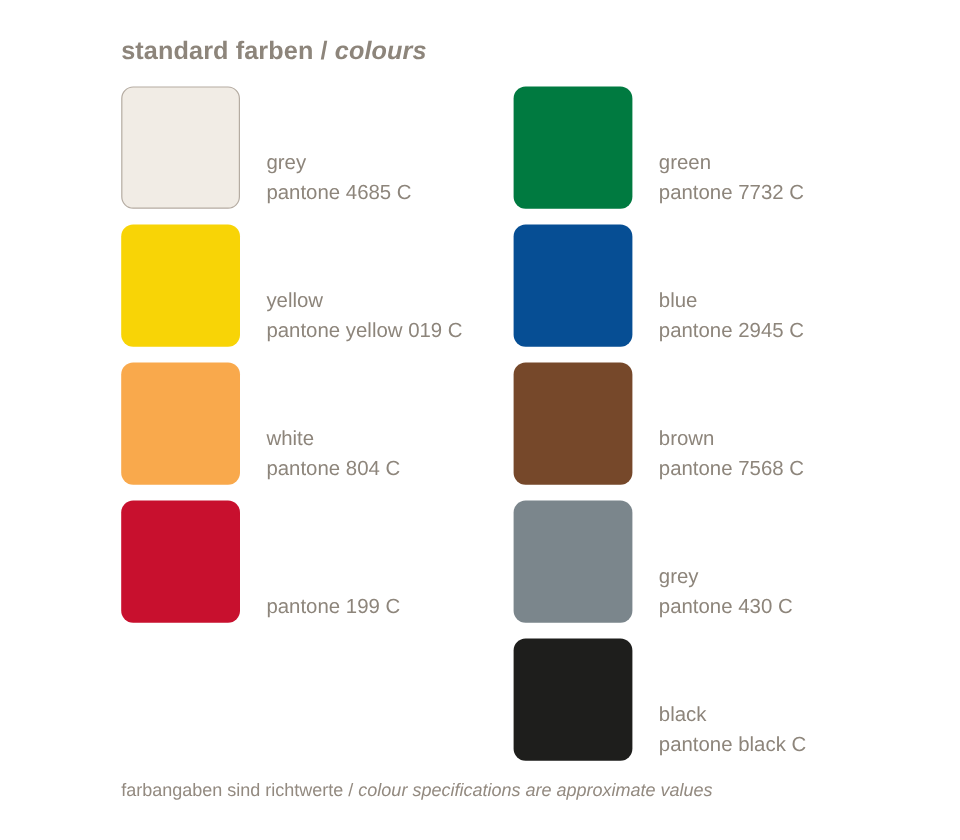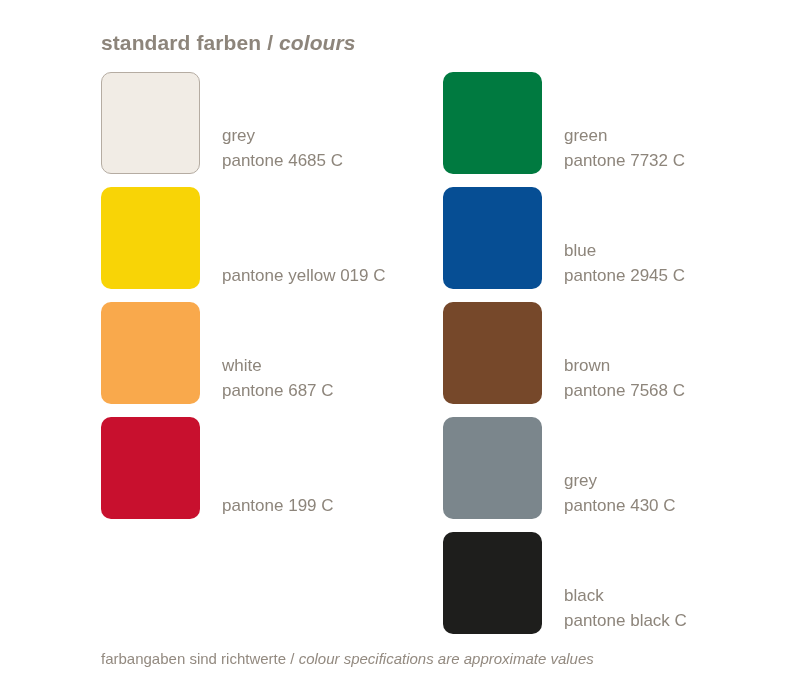--- a/index.html
+++ b/index.html
@@ -44,21 +44,21 @@
     left: 0;
     top: 72px;
     width: 800px;
   }
   .column {
     position: absolute;
     top: 0;
     width: 350px;
   }
   .col-left  { left: 101px; }
-  .col-right { left: 443px; }
+  .col-right { left: 428px; }
 
   .swatch-row {
     position: relative;
     height: 115px;
   }
   .chip {
     position: absolute;
     left: 0;
     top: 0;
     width: 99px;
@@ -122,29 +122,30 @@
         <div class="chip bordered" style="background: rgb(241, 236, 229);"></div>
         <div class="labels">
           <div class="label-name">grey</div>
           <div class="label-code">pantone 4685 C</div>
         </div>
       </div>
 
       <div class="swatch-row">
         <div class="chip" style="background: rgb(248, 212, 6);"></div>
         <div class="labels">
+          <div class="label-name">yellow</div>
           <div class="label-code">pantone yellow 019 C</div>
         </div>
       </div>
 
       <div class="swatch-row">
         <div class="chip" style="background: rgb(249, 169, 76);"></div>
         <div class="labels">
           <div class="label-name">white</div>
-          <div class="label-code">pantone 687 C</div>
+          <div class="label-code">pantone 804 C</div>
         </div>
       </div>
 
       <div class="swatch-row">
         <div class="chip" style="background: rgb(200, 16, 46);"></div>
         <div class="labels">
           <div class="label-code">pantone 199 C</div>
         </div>
       </div>
 

